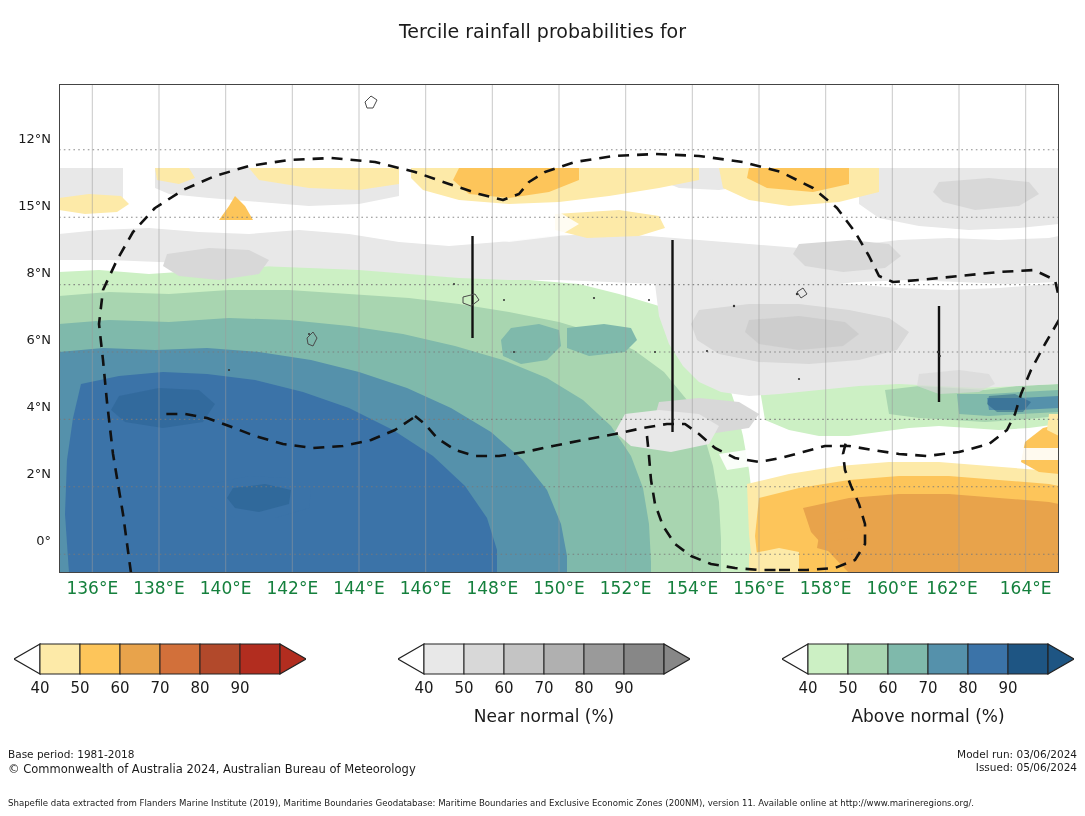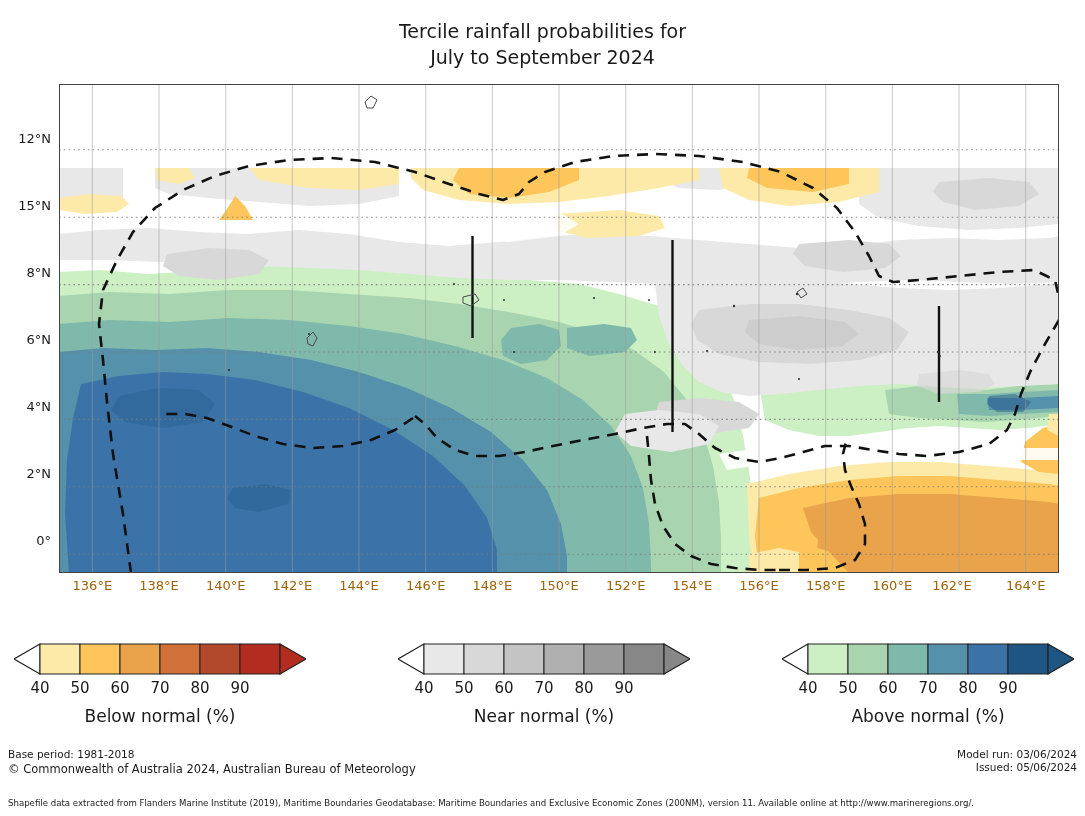--- a/index.html
+++ b/index.html
@@ -15,21 +15,21 @@
   #title div{white-space:pre;}
 
   
   #map-wrap{position:absolute;left:59px;top:84px;width:1000px;height:489px;}
   #map-clip{position:absolute;inset:0;overflow:hidden;background:#ffffff;}
   #map-svg{position:absolute;left:0;top:0;}
   #map-frame{position:absolute;inset:0;border:1px solid #444;box-sizing:border-box;
     pointer-events:none;}
 
   
-  .xtick{position:absolute;top:578px;font-size:13px;color:#a16207;
+  .xtick{position:absolute;top:578px;font-size:17px;color:#15803d;
       transform:translateX(-50%);white-space:nowrap;}
   .ytick{position:absolute;font-size:13px;color:#1a1a1a;
       transform:translateY(-50%);white-space:nowrap;text-align:right;right:1034px;}
 
   
   .cbar{position:absolute;top:640px;height:46px;}
   .cbar .bar{position:relative;height:38px;}
   .cbar svg{display:block;}
   .cb-ticks{position:relative;height:20px;margin-top:1px;}
   .cb-ticks span{position:absolute;font-size:15px;transform:translateX(-50%);
@@ -43,21 +43,20 @@
   #foot-right{position:absolute;right:8px;top:748px;font-size:10.5px;line-height:13px;
       color:#1a1a1a;text-align:right;}
   #foot-note{position:absolute;left:8px;top:798px;font-size:8.6px;color:#1a1a1a;
       white-space:nowrap;letter-spacing:0px;}
 </style>
 </head>
 <body>
 
 <div id="title">
   <div>Tercile rainfall probabilities for</div>
-  <div>July to September 2024</div>
 </div>
 
 <div id="map-wrap">
   <div id="map-clip">
     <svg id="map-svg" width="1000" height="489" viewBox="0 0 1000 489">
       <defs>
         <clipPath id="cp">
             <rect x="0" y="0" width="1000" height="489"></rect>
           </clipPath>
       </defs>
@@ -260,21 +259,20 @@
       </svg>
     </div>
   <div class="cb-ticks">
       <span style="left: 26px;">40</span>
       <span style="left: 66px;">50</span>
       <span style="left: 106px;">60</span>
       <span style="left: 146px;">70</span>
       <span style="left: 186px;">80</span>
       <span style="left: 226px;">90</span>
     </div>
-  <div class="cb-label">Below normal (%)</div>
 </div>
 
 <div class="cbar" id="cbar1" style="left:398px;width:292px;">
   <div class="bar">
       <svg width="292" height="38">
         <path d="M26,4 L26,34 L0,19 Z" fill="#ffffff" stroke="#222" stroke-width="1.2"></path>
         <rect x="26" y="4" width="40" height="30" fill="#e8e8e8" stroke="#222" stroke-width="1.0"></rect>
         <rect x="66" y="4" width="40" height="30" fill="#d8d8d8" stroke="#222" stroke-width="1.0"></rect>
         <rect x="106" y="4" width="40" height="30" fill="#c4c4c4" stroke="#222" stroke-width="1.0"></rect>
         <rect x="146" y="4" width="40" height="30" fill="#b0b0b0" stroke="#222" stroke-width="1.0"></rect>

